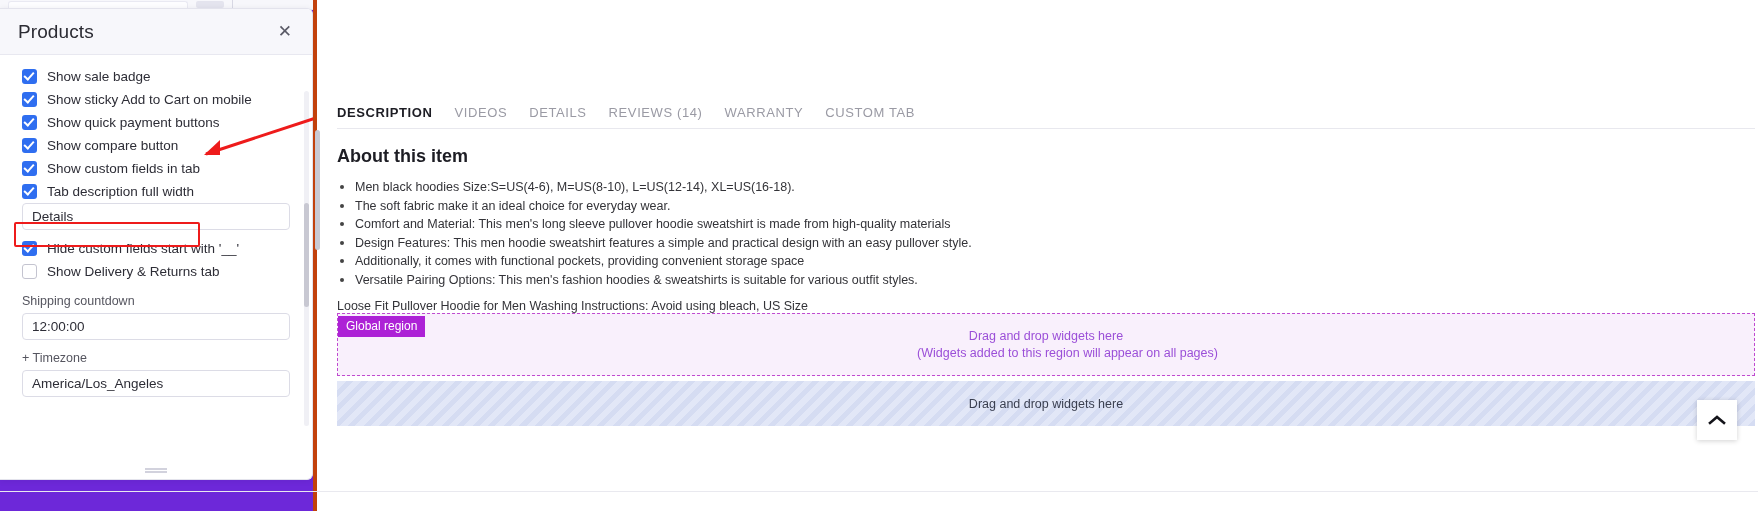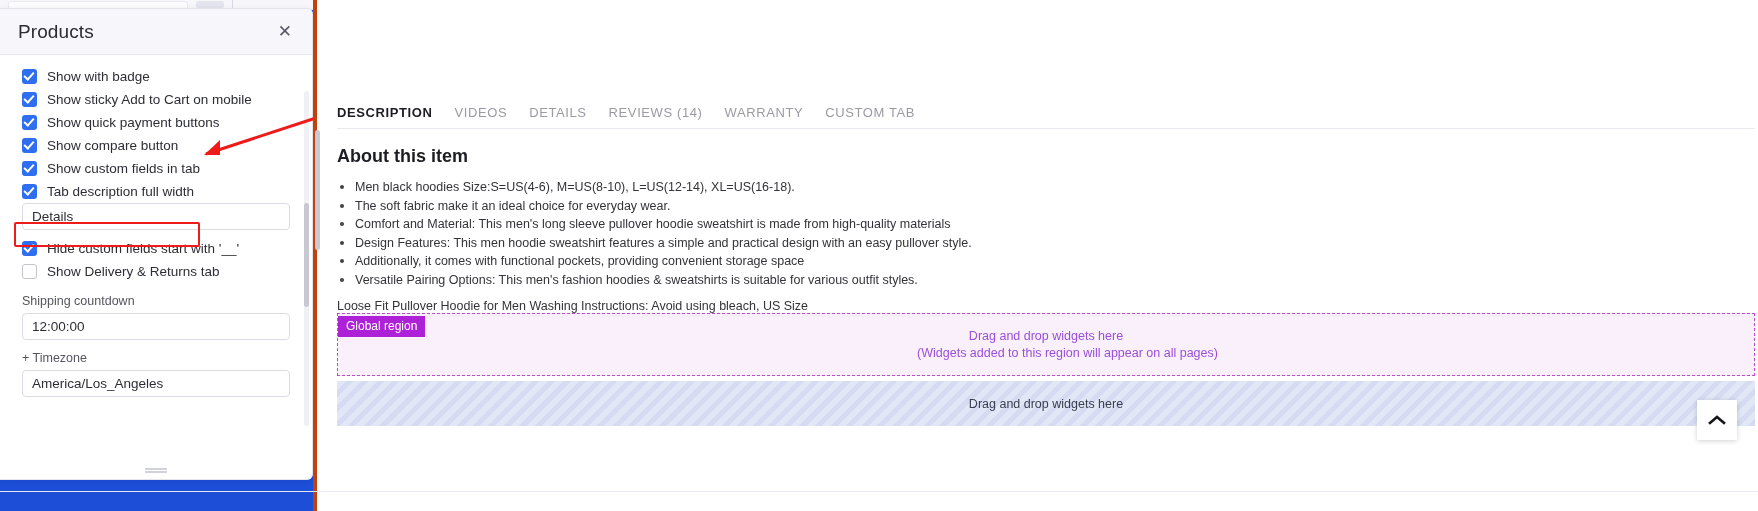--- a/index.html
+++ b/index.html
@@ -4,21 +4,21 @@
 <style>
   * { box-sizing: border-box; }
   html, body {
     margin: 0; padding: 0;
     width: 1758px; height: 511px;
     background: #ffffff;
     font-family: "Liberation Sans", sans-serif;
     overflow: hidden;
   }
 
-  #root { position: relative; width: 1758px; height: 511px; background:#1d4ed8; }
+  #root { position: relative; width: 1758px; height: 511px; background:#6d28d9; }
 
   
   .top-strip {
     position:absolute; left:0; top:0; width:313px; height:10px;
     background:#f7f7fb; border-bottom:1px solid #e6e6ef;
   }
   .top-strip .seg-a { position:absolute; left:8px; top:1px; width:180px; height:7px; background:#fdfdff; border:1px solid #e9e9f2; border-bottom:none; border-radius:3px 3px 0 0;}
   .top-strip .seg-b { position:absolute; left:196px; top:1px; width:28px; height:7px; background:#e4e4ee; border-radius:2px;}
   .top-strip .seg-c { position:absolute; left:232px; top:0px; width:1px; height:9px; background:#d8d8e4;}
   .top-caret { position:absolute; left:923px; top:-3px; width:10px; height:10px; border:1px solid #2b2b33; background:#fff;}
@@ -170,21 +170,21 @@
 
     <div class="panel-body">
 
       <div class="panel-scroll-track"></div>
       <div class="panel-scroll-thumb"></div>
 
       <div class="fields">
 
         <div class="chk-row">
           <span class="chk"></span>
-          <span class="chk-label">Show with badge</span>
+          <span class="chk-label">Show sale badge</span>
         </div>
 
         <div class="chk-row">
           <span class="chk"></span>
           <span class="chk-label">Show sticky Add to Cart on mobile</span>
         </div>
 
         <div class="chk-row">
           <span class="chk"></span>
           <span class="chk-label">Show quick payment buttons</span>

